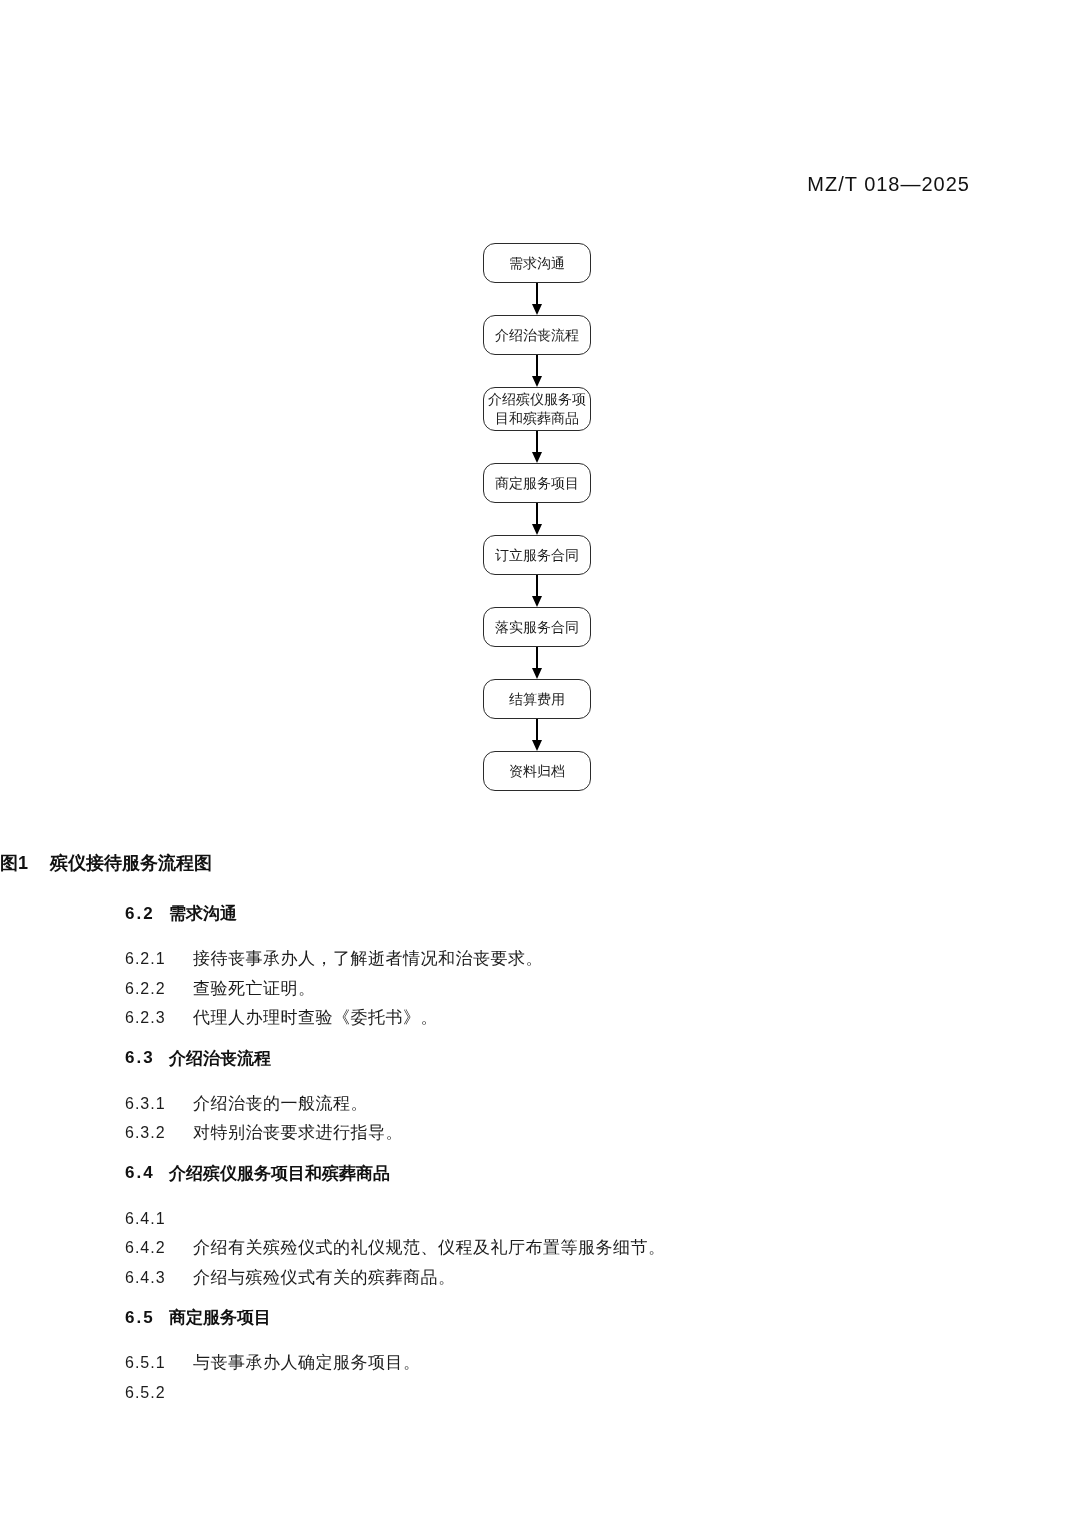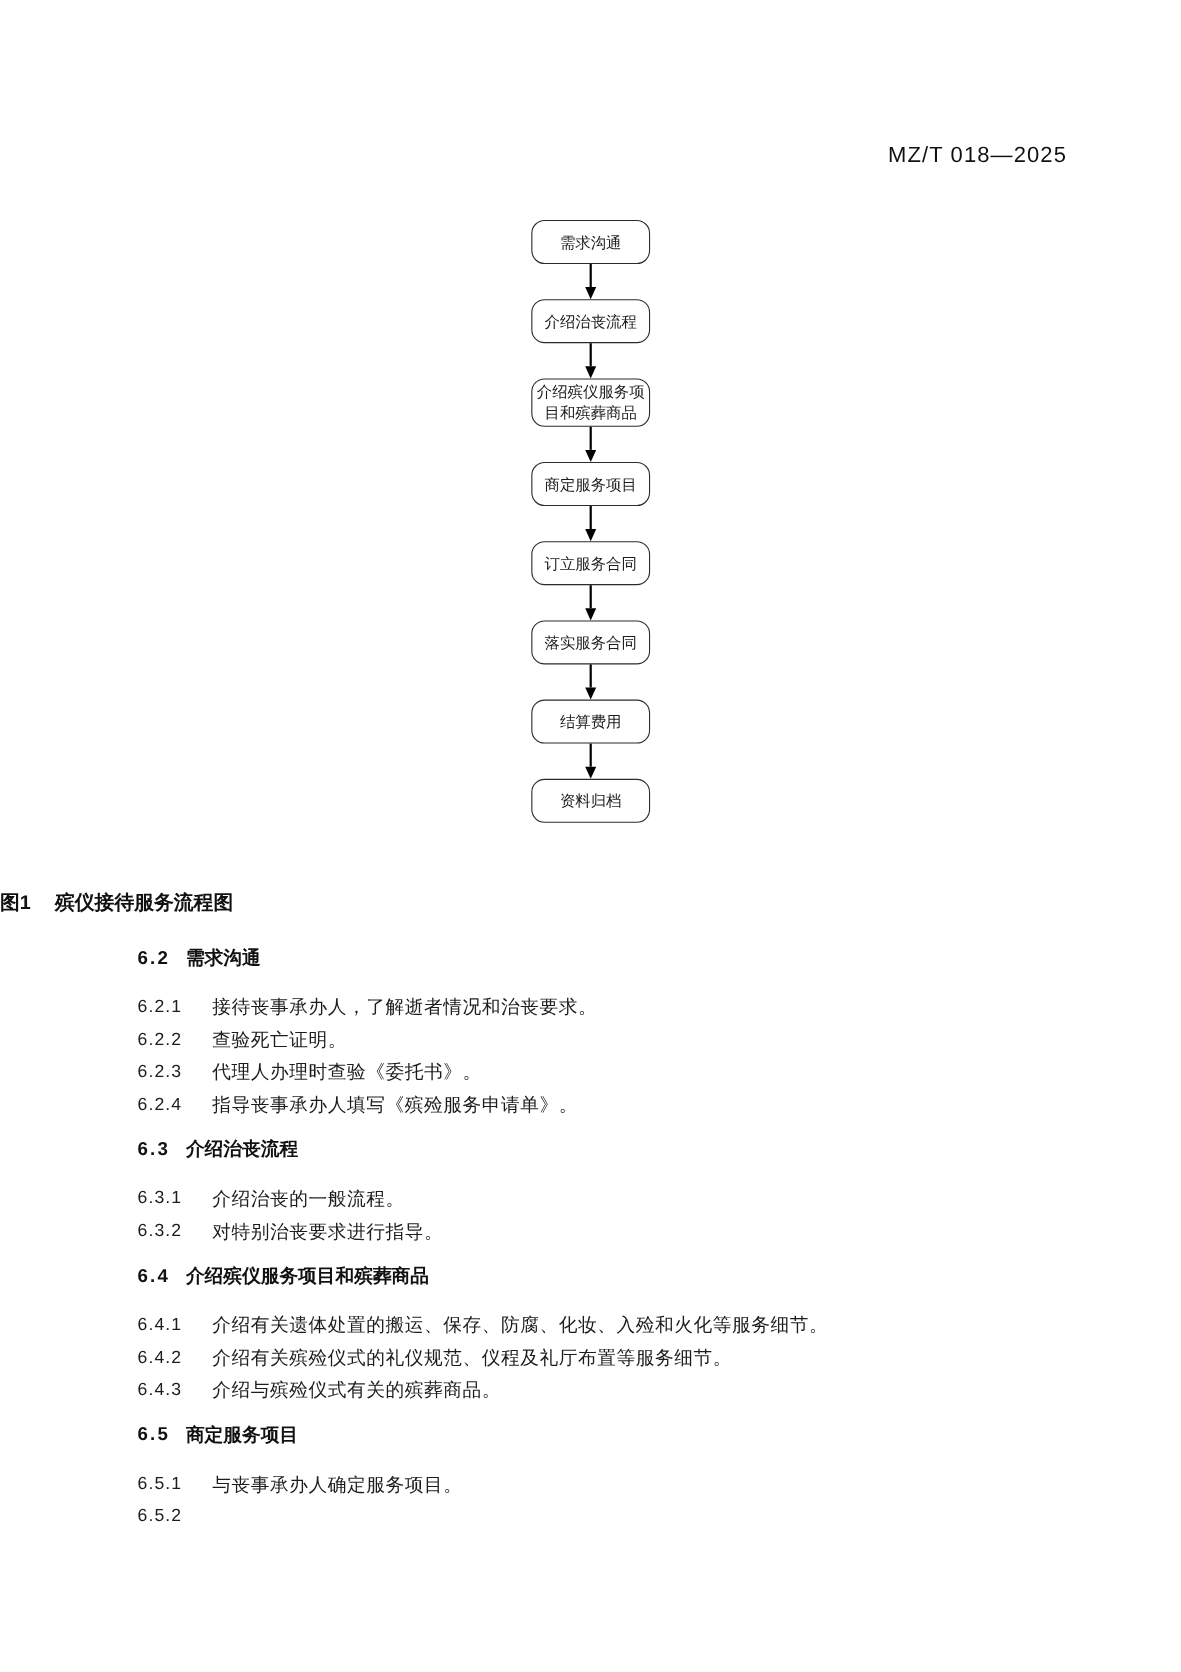--- a/index.html
+++ b/index.html
@@ -3,20 +3,21 @@
 <meta charset="utf-8">
 <style>
   html,body { margin:0; padding:0; background:#ffffff; }
   .page {
     position:relative;
     width:1074px; height:1396px;
     background:#ffffff;
     color:#1c1c1c;
     font-family:"Liberation Serif", serif;
     overflow:hidden;
+    margin-top:43px;
   }
 
   
   .doc-number {
     position:absolute; top:130px; right:104px;
     font-family:"Liberation Sans", sans-serif;
     font-size:20px; letter-spacing:1px; color:#111;
   }
 
   
@@ -147,24 +148,20 @@
           <span class="clause-text">接待丧事承办人，了解逝者情况和治丧要求。</span>
         </div>
         <div class="clause">
           <span class="clause-num">6.2.2</span>
           <span class="clause-text">查验死亡证明。</span>
         </div>
         <div class="clause">
           <span class="clause-num">6.2.3</span>
           <span class="clause-text">代理人办理时查验《委托书》。</span>
         </div>
-        <div class="clause">
-          <span class="clause-num">6.2.4</span>
-          <span class="clause-text">指导丧事承办人填写《殡殓服务申请单》。</span>
-        </div>
       </div>
       <div class="sec-block">
         <div class="sec-heading">
           <span class="sec-num">6.3</span>
           <span class="sec-title">介绍治丧流程</span>
         </div>
         <div class="clause">
           <span class="clause-num">6.3.1</span>
           <span class="clause-text">介绍治丧的一般流程。</span>
         </div>
@@ -173,21 +170,20 @@
           <span class="clause-text">对特别治丧要求进行指导。</span>
         </div>
       </div>
       <div class="sec-block">
         <div class="sec-heading">
           <span class="sec-num">6.4</span>
           <span class="sec-title">介绍殡仪服务项目和殡葬商品</span>
         </div>
         <div class="clause">
           <span class="clause-num">6.4.1</span>
-          <span class="clause-text">介绍有关遗体处置的搬运、保存、防腐、化妆、入殓和火化等服务细节。</span>
         </div>
         <div class="clause">
           <span class="clause-num">6.4.2</span>
           <span class="clause-text">介绍有关殡殓仪式的礼仪规范、仪程及礼厅布置等服务细节。</span>
         </div>
         <div class="clause">
           <span class="clause-num">6.4.3</span>
           <span class="clause-text">介绍与殡殓仪式有关的殡葬商品。</span>
         </div>
       </div>

